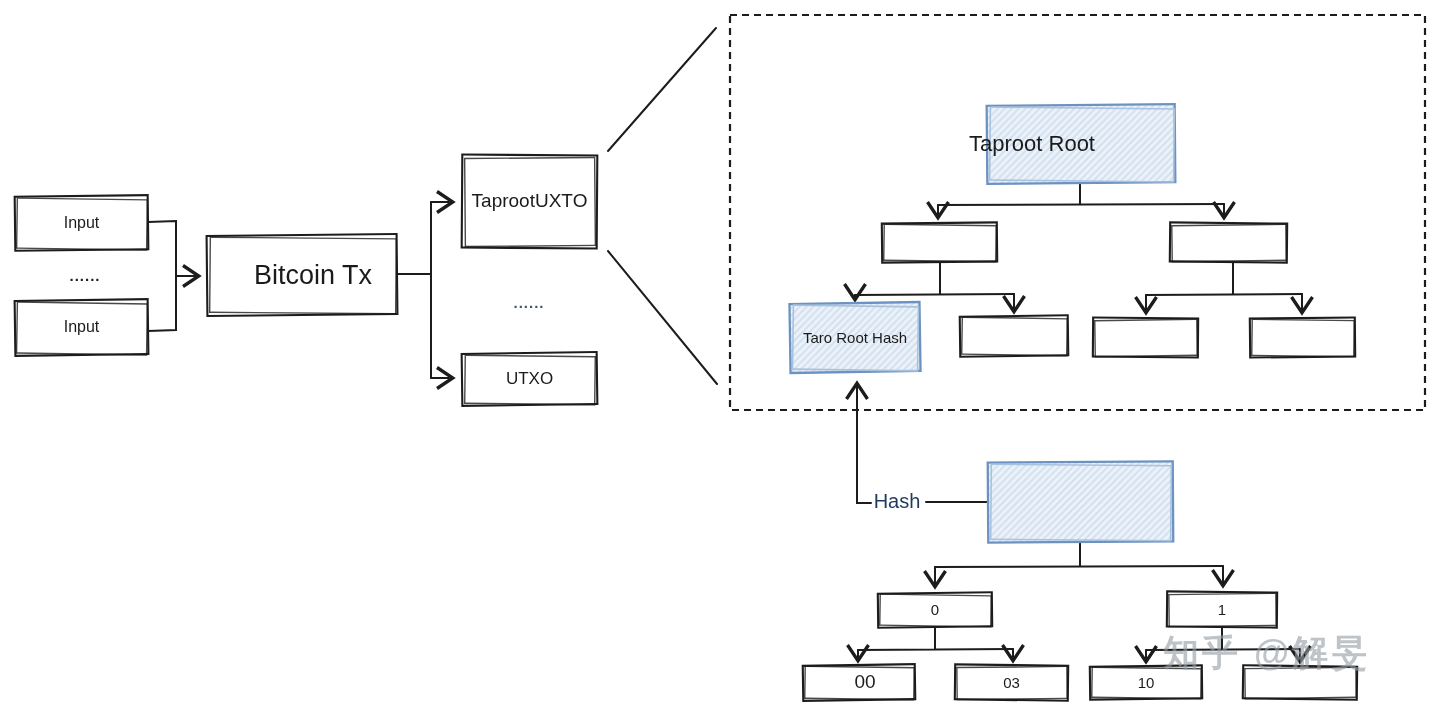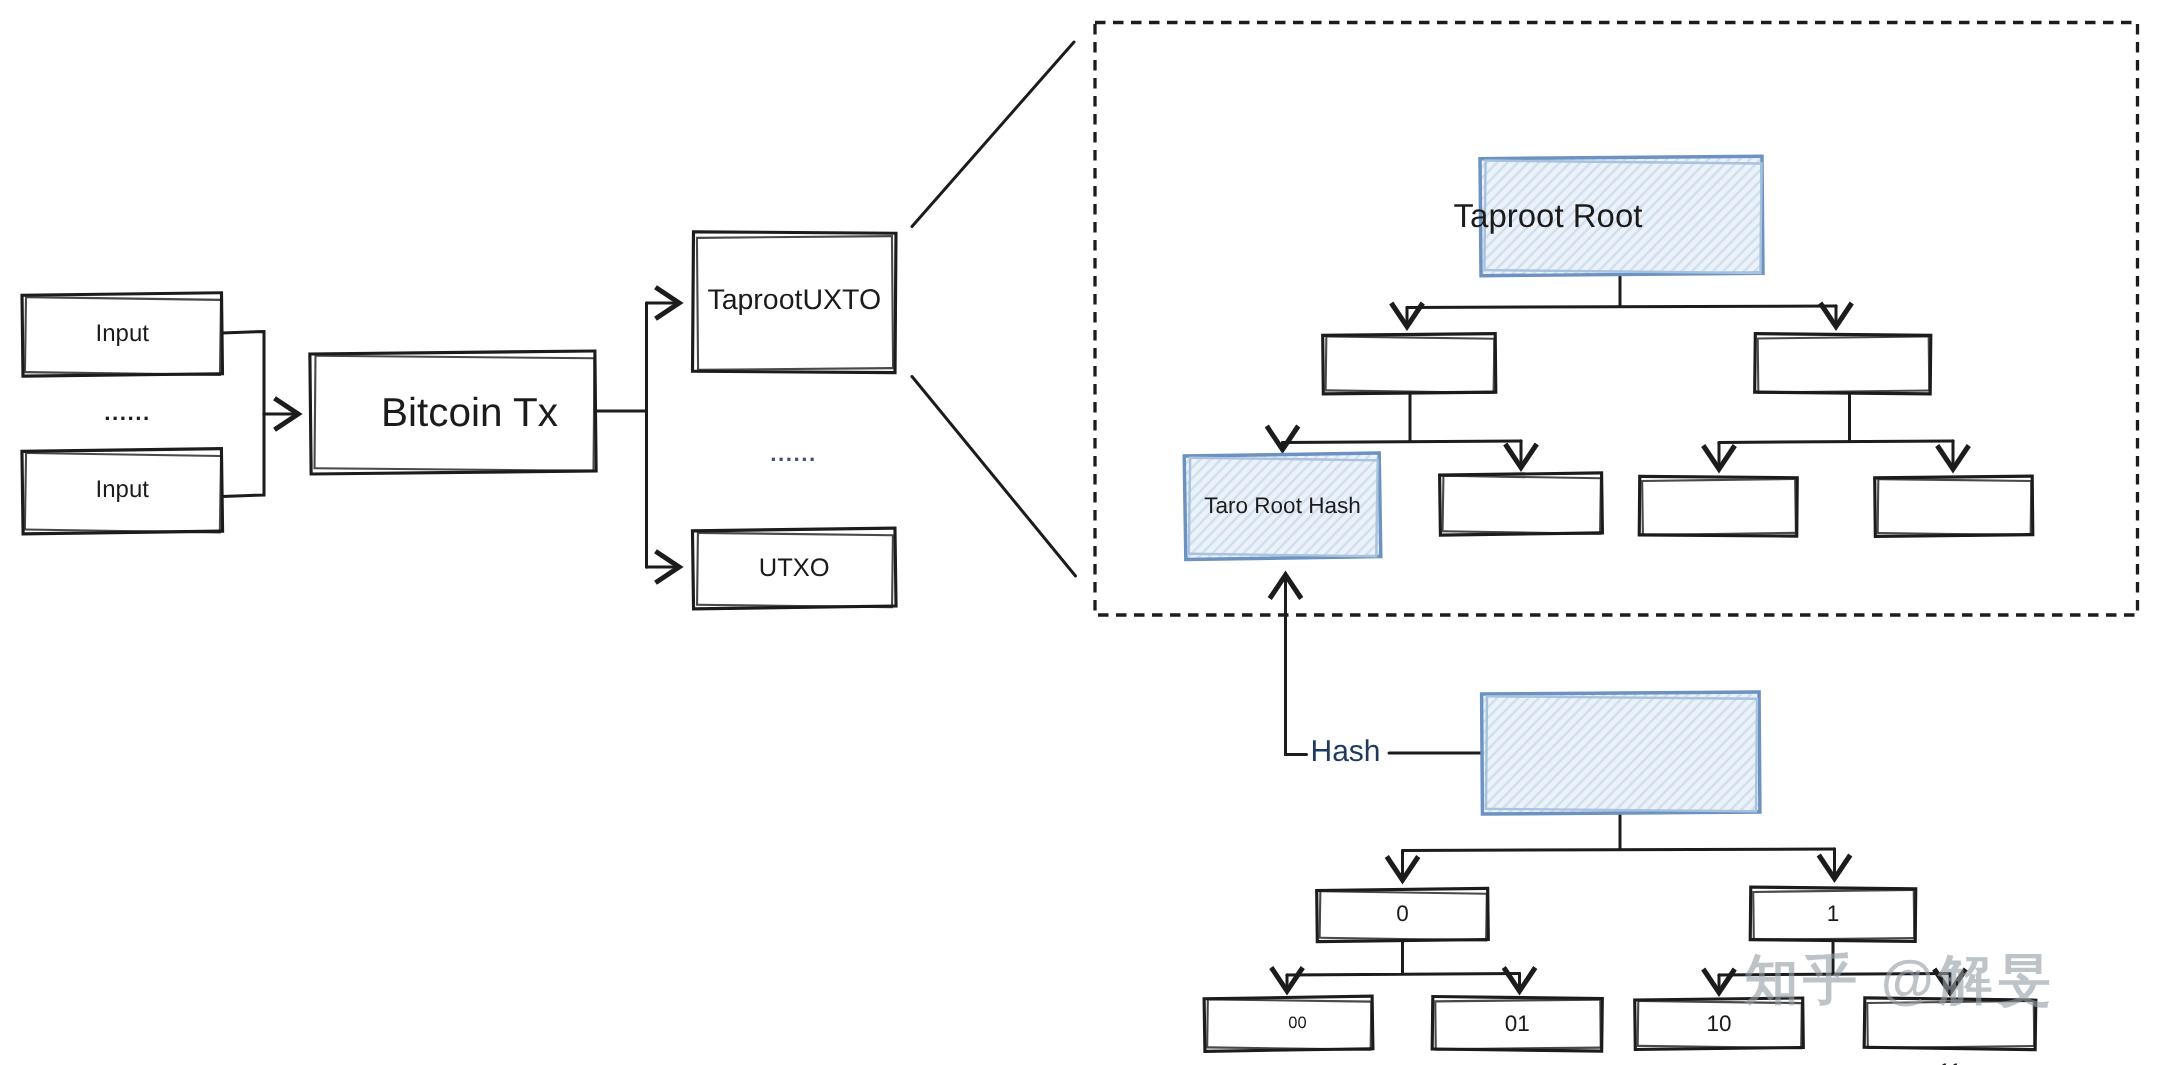--- a/index.html
+++ b/index.html
@@ -163,20 +163,20 @@
   <div class="lbl dots" style="left:494px; top:290px; width:70px; height:26px; color:#3d5574;">......</div>
   <div class="lbl" style="left:462px; top:353px; width:135px; height:52px; font-size:17px;">UTXO</div>
 
   <div class="lbl" style="left:938px; top:105px; width:188px; height:78px; font-size:22px;">Taproot Root</div>
   <div class="lbl" style="left:790px; top:303px; width:130px; height:69px; font-size:15px;">Taro Root Hash</div>
 
   <div class="lbl hashlbl" style="left:864px; top:488px; width:66px; height:26px;">Hash</div>
 
   <div class="lbl" style="left:878px; top:593px; width:114px; height:34px; font-size:15px;">0</div>
   <div class="lbl" style="left:1167px; top:592px; width:110px; height:35px; font-size:15px;">1</div>
-  <div class="lbl" style="left:803px; top:665px; width:124px; height:35px; font-size:11px;">00</div>
-  <div class="lbl" style="left:955px; top:665px; width:113px; height:35px; font-size:15px;">01</div>
+  <div class="lbl" style="left:803px; top:665px; width:124px; height:35px; font-size:19px;">00</div>
+  <div class="lbl" style="left:955px; top:665px; width:113px; height:35px; font-size:15px;">03</div>
   <div class="lbl" style="left:1090px; top:666px; width:112px; height:33px; font-size:15px;">10</div>
   <div class="lbl" style="left:1243px; top:666px; width:114px; height:33px; font-size:15px;margin-top:32px;">11</div>
 
   <div class="lbl wm" style="left:1163px; top:628px; width:260px; height:50px; justify-content:flex-start;">知乎 @解旻</div>
 
 </div>
 
 </body></html>

